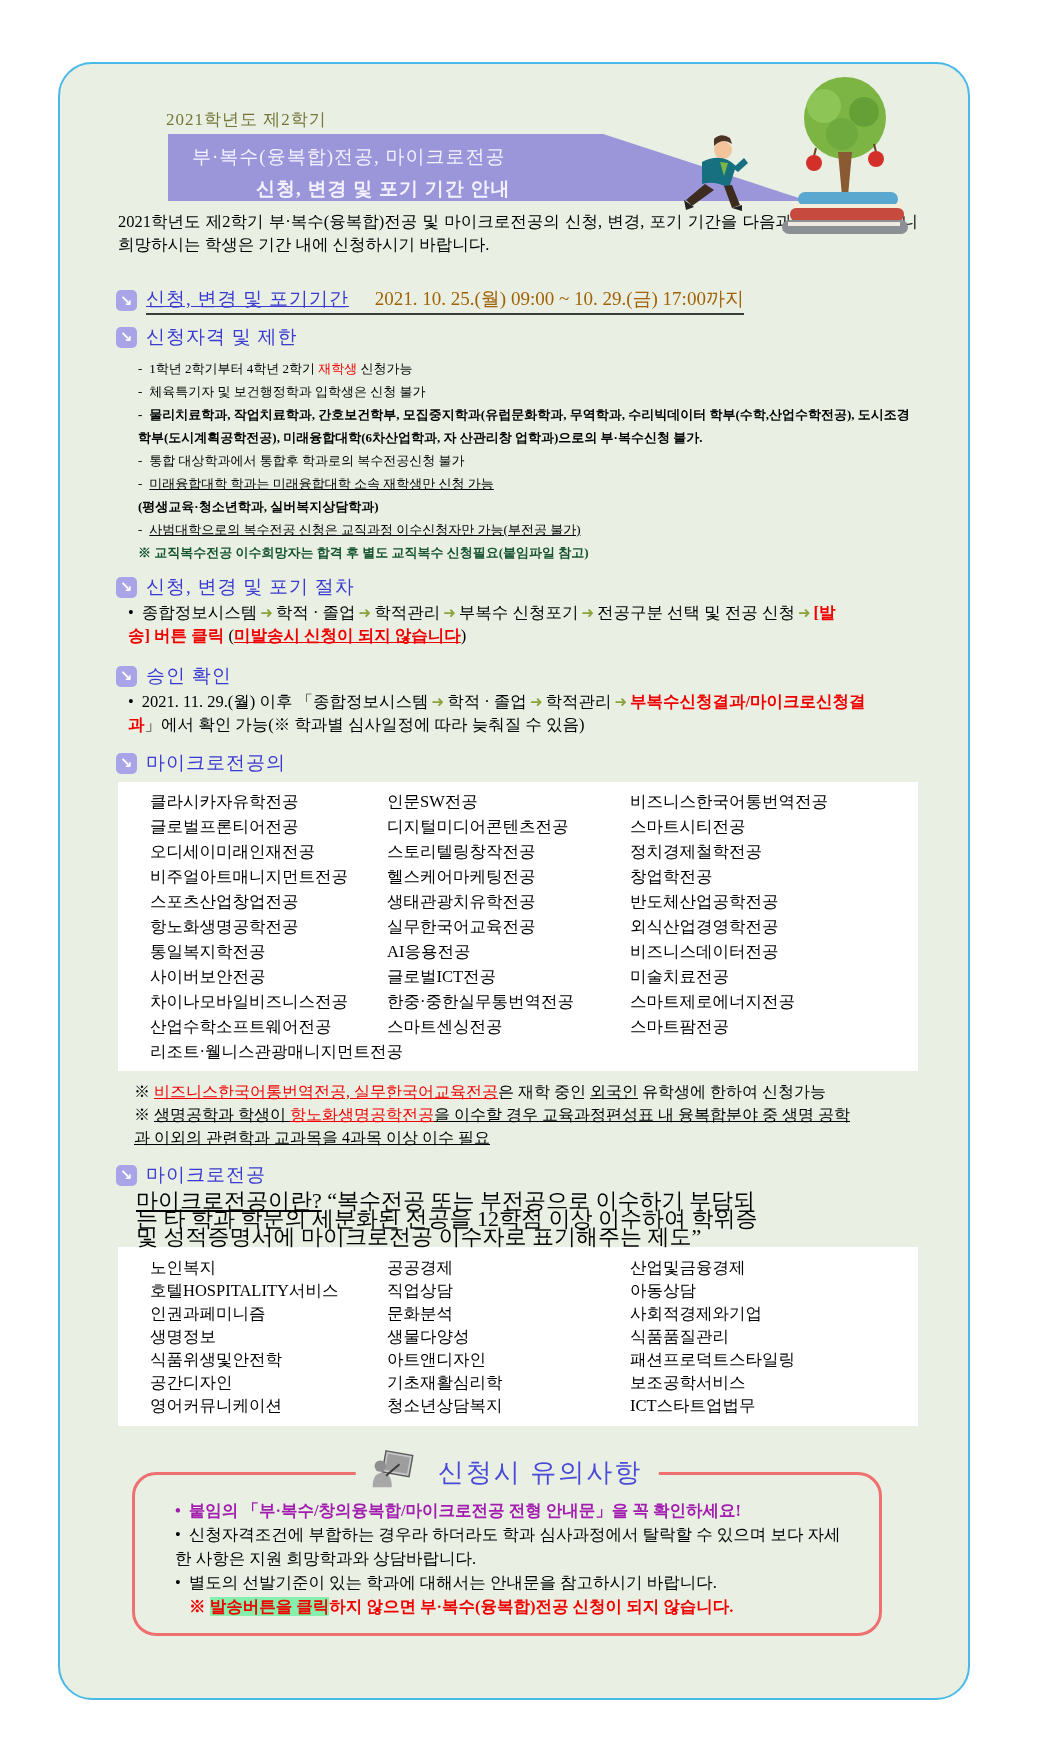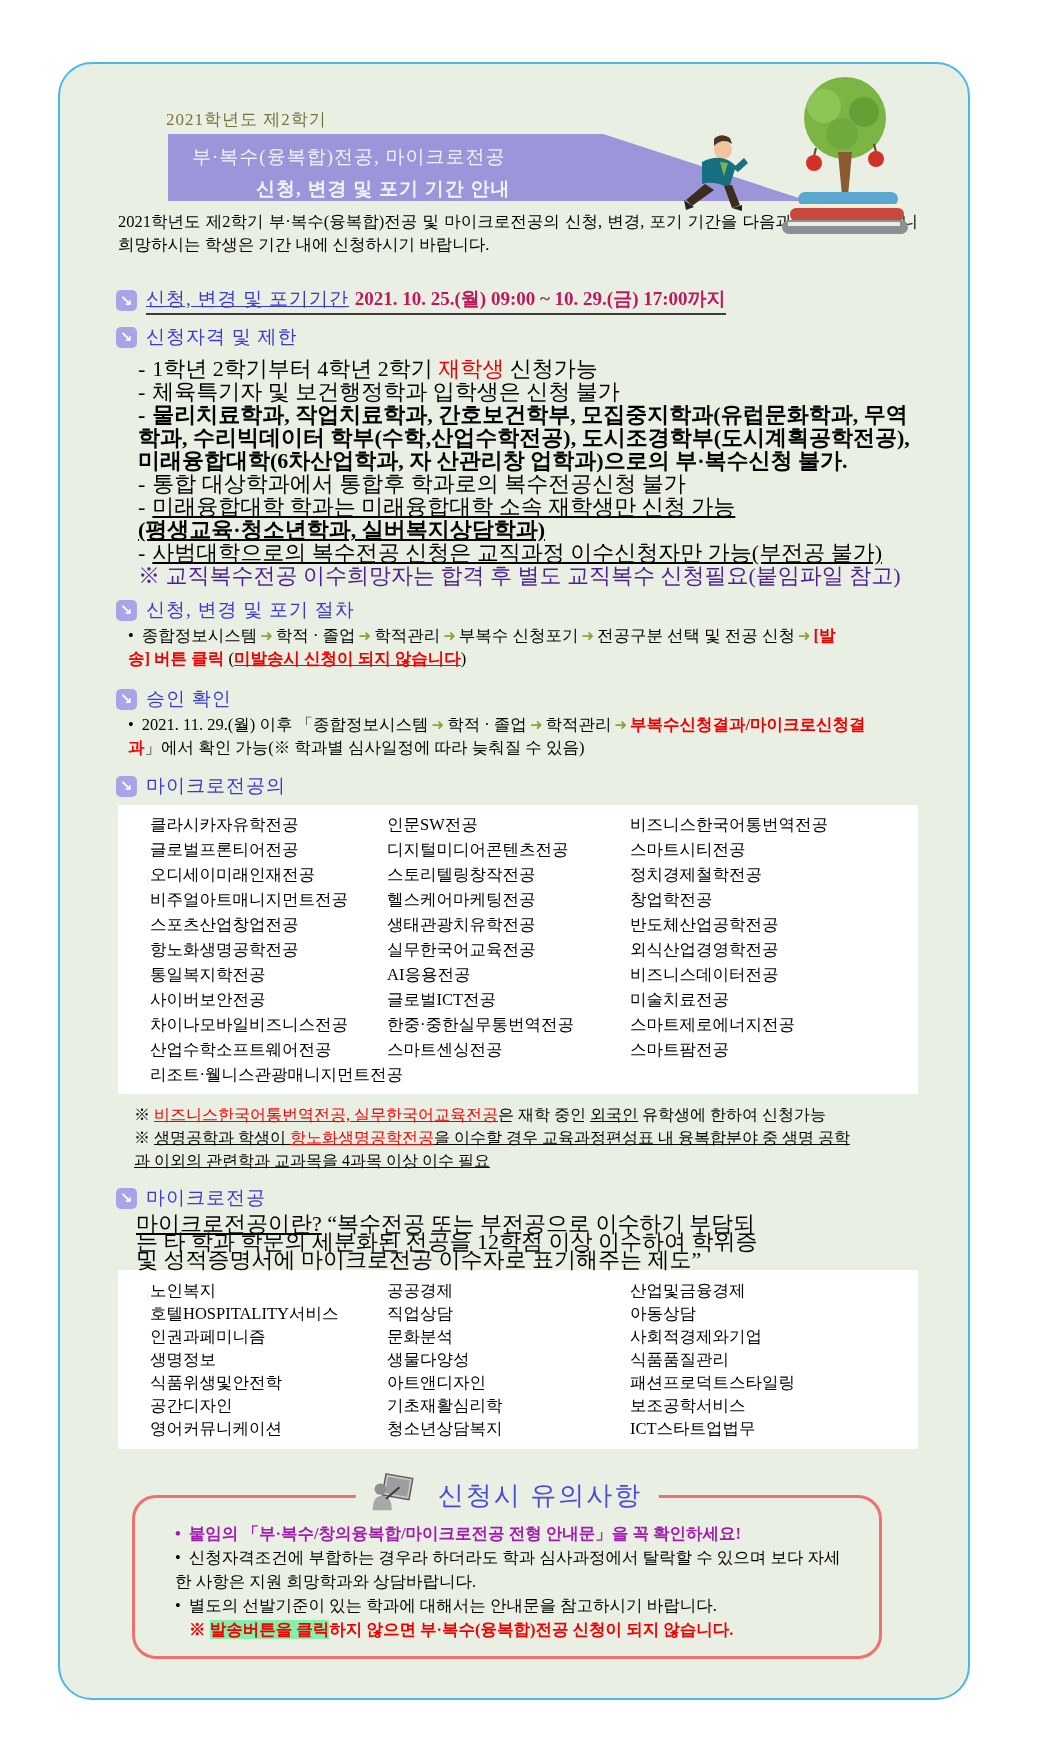--- a/index.html
+++ b/index.html
@@ -31,27 +31,27 @@
     display:flex;align-items:center;justify-content:center;font-size:15px;font-weight:bold;
     font-family:"DejaVu Sans",sans-serif;flex:0 0 auto;
   }
   .u{text-decoration:underline;}
   .red{color:#f00000;}
   .bold{font-weight:bold;}
   .blue{color:#a21caf;}
   .mt30{margin-top:30px;}
   .period-line{border-bottom:2px solid #3d3d3d;padding-bottom:1px;}
   .period-title{color:#3a3ad0;}
-  .period-value{color:#be185d;font-weight:bold;margin-left:0;letter-spacing:0;}
-  
-  .list{margin:7px 0 0 22px;font-size:22px;line-height:23px;}
+  .period-value{color:#a16207;font-weight:normal;margin-left:20px;letter-spacing:0;}
+  
+  .list{margin:7px 0 0 22px;font-size:13px;line-height:23px;}
   .list .li{margin:0;}
   .dash{margin-right:7px;}
-  .sub-indent{margin-left:16px;text-decoration:underline;}
-  .note-red{color:#4c1d95;font-weight:normal;margin-left:12px;}
+  .sub-indent{margin-left:16px;}
+  .note-red{color:#14532d;font-weight:bold;margin-left:12px;}
   .bullet-line{margin:2px 0 0 12px;font-size:16.5px;line-height:22.5px;}
   .bdot{margin-right:8px;}
   .arrow{color:#8aa23a;font-family:"DejaVu Sans",sans-serif;font-weight:bold;padding:0 3px;font-size:15px;}
   
   .major-table{
     margin:6px 0 0 2px;background:#ffffff;padding:7px 12px 7px 32px;
     display:grid;grid-template-columns:237px 243px auto;
     font-size:16.5px;
   }
   .major-table .cell{line-height:25px;white-space:nowrap;}

